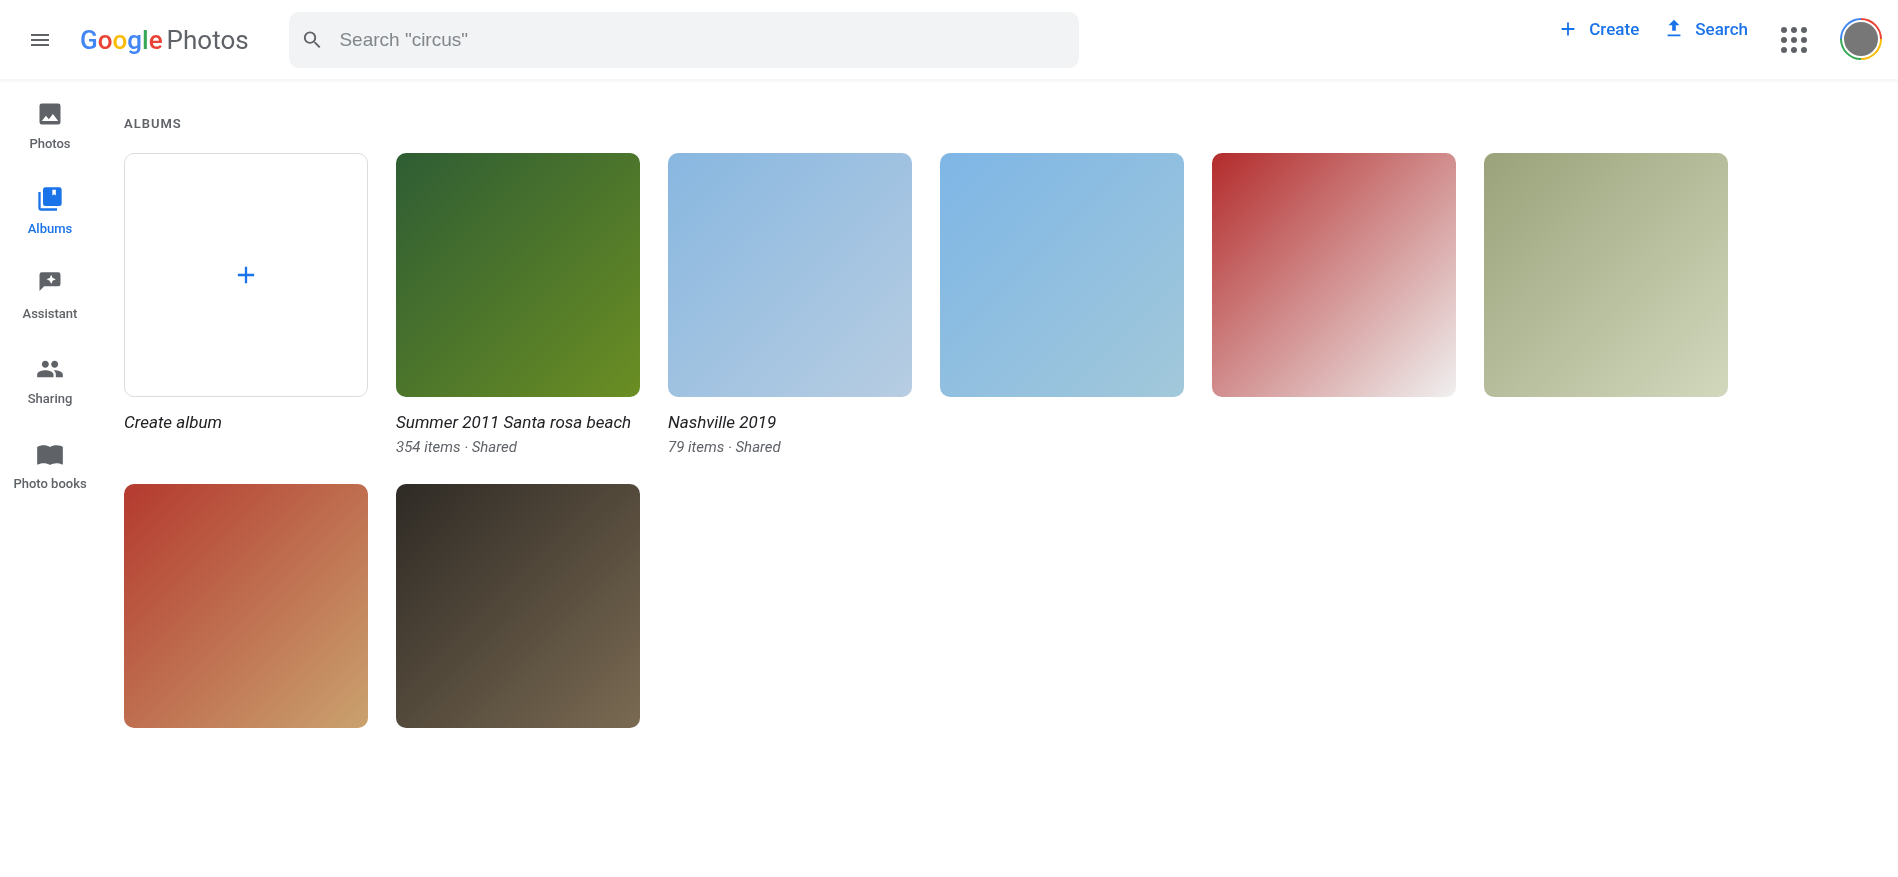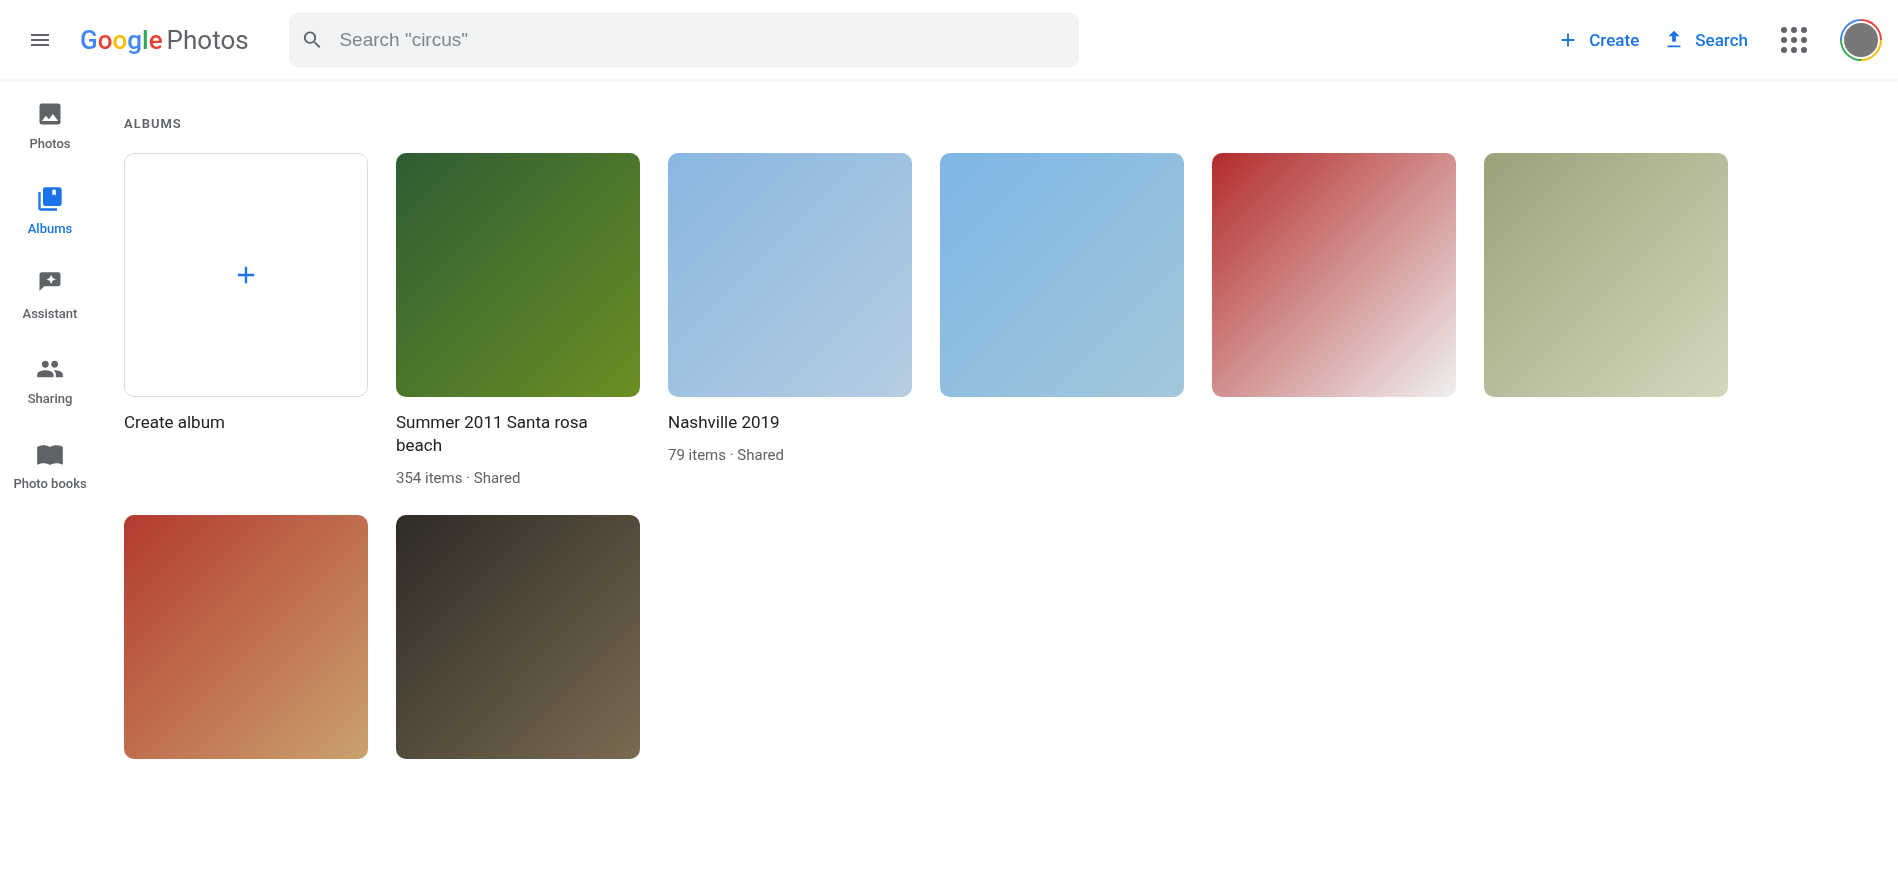--- a/index.html
+++ b/index.html
@@ -51,21 +51,21 @@
 }
 .search svg { width: 24px; height: 24px; fill: #5f6368; margin-right: 16px; }
 .search input {
   border: none; background: transparent; outline: none;
   font-size: 19px; color: #5f6368; width: 100%;
 }
 .search input::placeholder { color: #80868b; }
 
 .header-right {
   margin-left: auto;
-  display: flex; align-items: center; gap: 24px;
+  display: flex; align-items: flex-start; gap: 24px;
 }
 .hdr-action {
   display: flex; align-items: center; gap: 10px;
   color: #1a73e8; font-size: 17px; font-weight: 500;
   cursor: pointer;
 }
 .hdr-action svg { width: 22px; height: 22px; fill: #1a73e8; }
 
 .apps-btn {
   width: 44px; height: 44px;
@@ -113,35 +113,35 @@
 }
 .section-label {
   font-size: 13px; letter-spacing: 1px; font-weight: 600;
   color: #5f6368; margin-bottom: 22px;
 }
 .grid {
   display: grid;
   grid-template-columns: repeat(auto-fill, 244px);
   gap: 28px;
 }
-.album-card { width: 240px; cursor: pointer; position: relative; }
+.album-card { width: 240px; cursor: pointer; position: relative; font-style: italic; }
 .album-cover {
   width: 244px; height: 244px;
   border-radius: 10px;
   background: #dadce0 center/cover;
   position: relative;
 }
 .album-title {
   margin-top: 14px;
   font-size: 17px;
   color: #202124;
   line-height: 1.35;
 }
 .album-meta {
-  margin-top: 12px;
+  margin-top: 4px;
   font-size: 15px;
   color: #5f6368;
 }
 
 .create-card .album-cover {
   background: #fff;
   border: 1px solid #dadce0;
   display: flex; align-items: center; justify-content: center;
 }
 .create-card .album-cover svg { width: 28px; height: 28px; fill: #1a73e8; }

